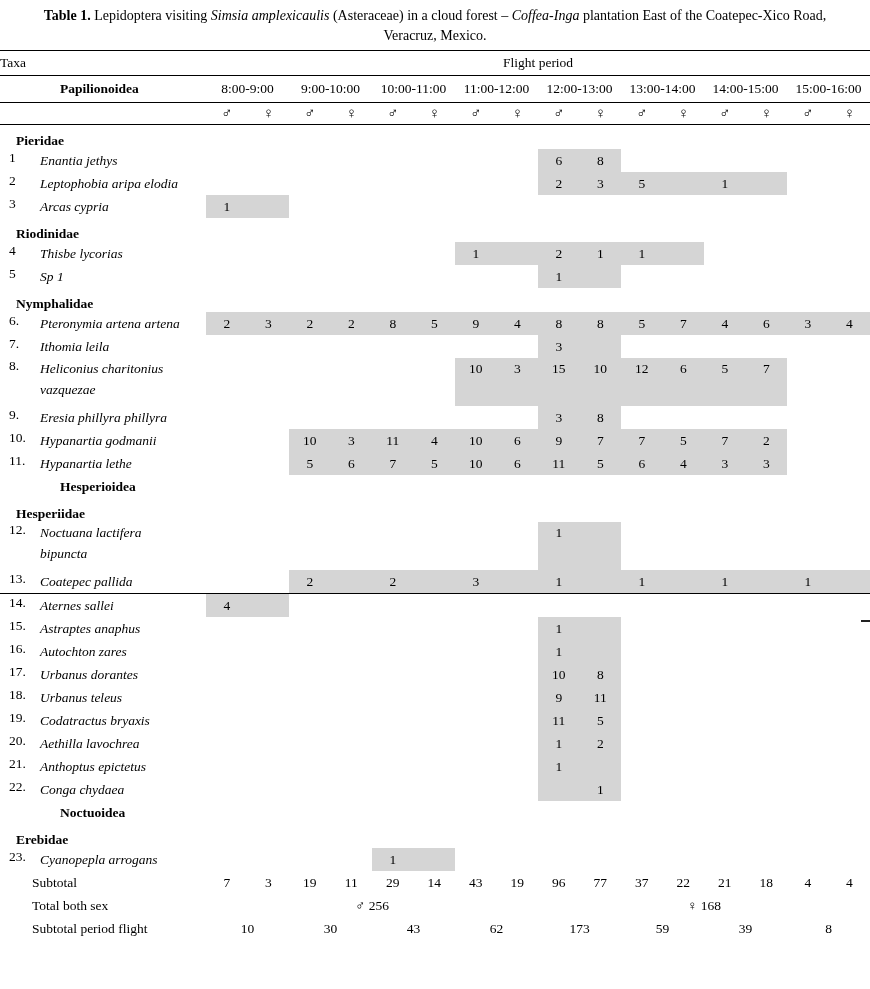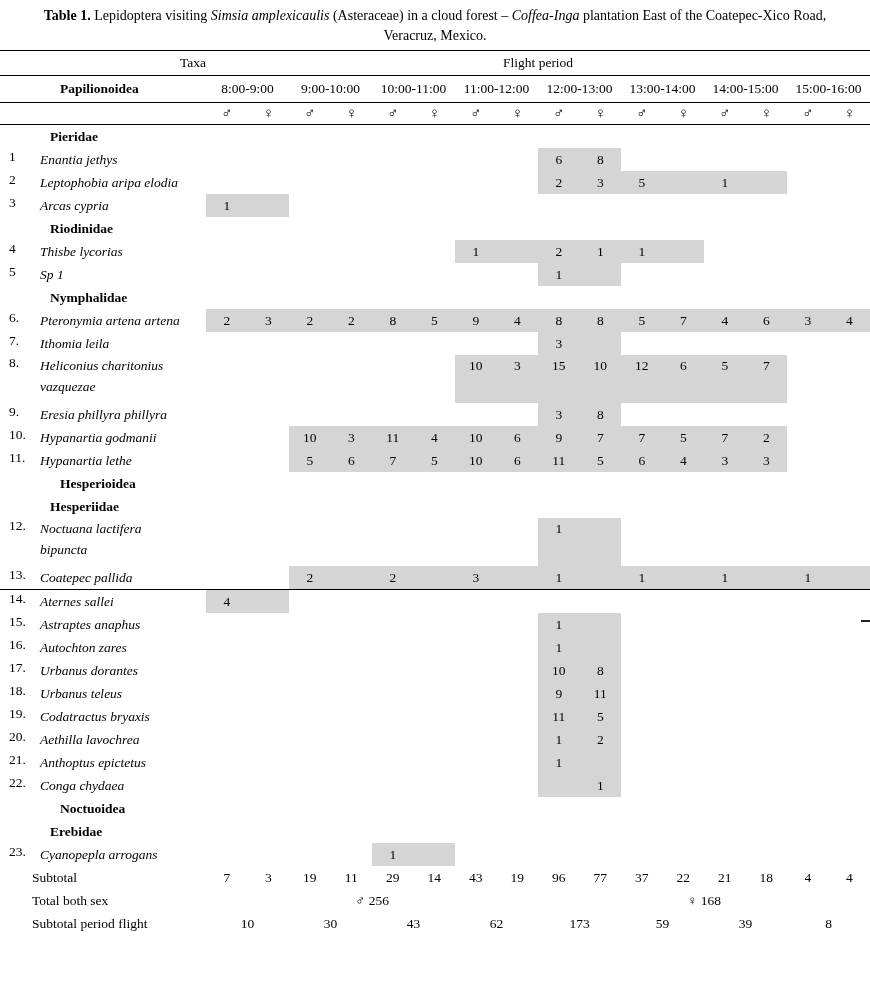--- a/index.html
+++ b/index.html
@@ -33,35 +33,35 @@
   th, td { padding:0; font-weight:normal; font-size:13.5px; vertical-align:middle; }
 
   tr.rule > th, tr.rule > td { border-bottom:1.3px solid #000; }
   tr.rule2 > th, tr.rule2 > td { border-bottom:2px solid #000; }
 
   .hrow1 th { height:24px; }
   .hrow2 th, .hrow2 td { height:26px; }
   .hrow3 td { height:21px; font-size:15px; }
 
   .center { text-align:center; }
-  .taxa-head { text-align:right; }
+  .taxa-head { text-align:left; }
   .superfam-head {
     font-weight:bold; text-align:left; padding-left:60px; white-space:nowrap;
   }
 
   tbody td { height:23px; text-align:center; }
   tr.two td { height:45px; vertical-align:top; }
   tr.two td.val { padding-top:3px; }
 
   td.taxa { text-align:left; white-space:nowrap; overflow:hidden; }
   .taxa-flex { display:flex; align-items:flex-start; }
   .num { display:inline-block; width:40px; box-sizing:border-box; padding-left:9px; flex:0 0 40px; }
   .sp-name { font-style:italic; line-height:21px; }
   .sp-name .l2 { display:block; }
-  .fam   { font-weight:bold; padding-left:50px; }
+  .fam   { font-weight:bold; padding-left:16px;margin-top:8px; }
   .sfam  { font-weight:bold; padding-left:60px; }
   .flabel { padding-left:32px; }
 
   td.sh { background:#d5d5d5; }
 
   .dash-artifact {
     position:absolute;
     right:0; top:620px;
     width:9px; height:2px;
     background:#222;

